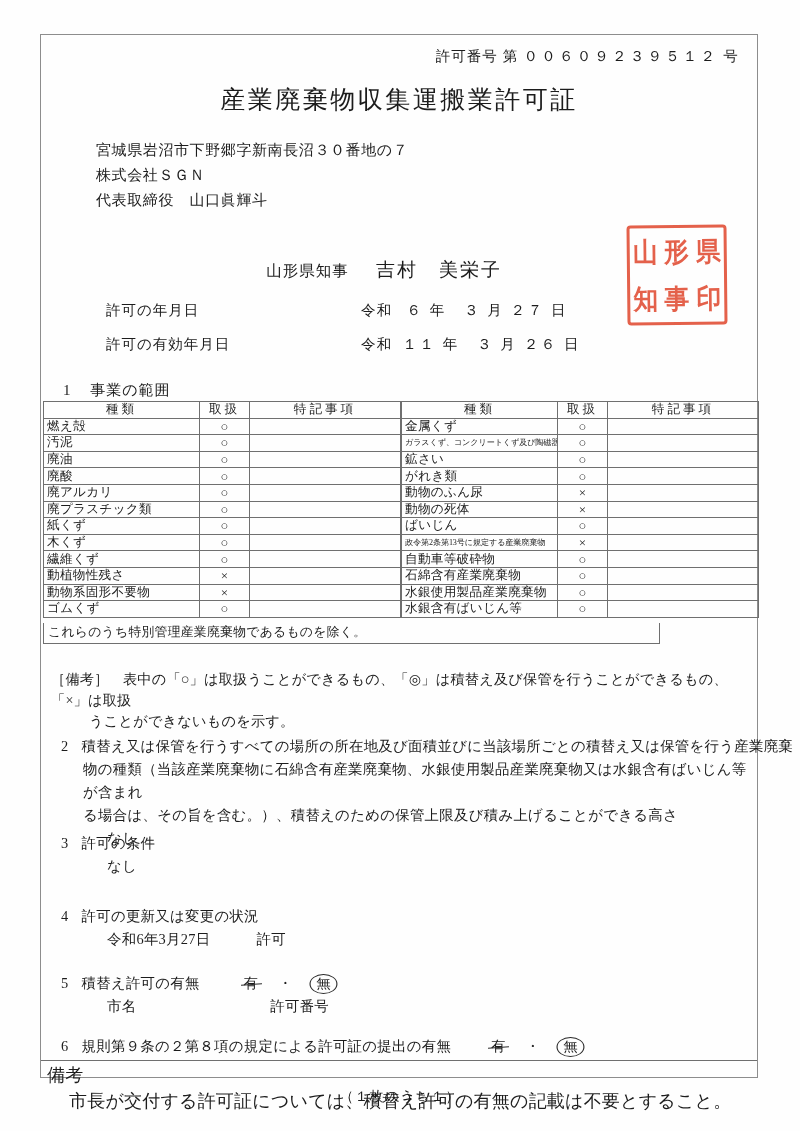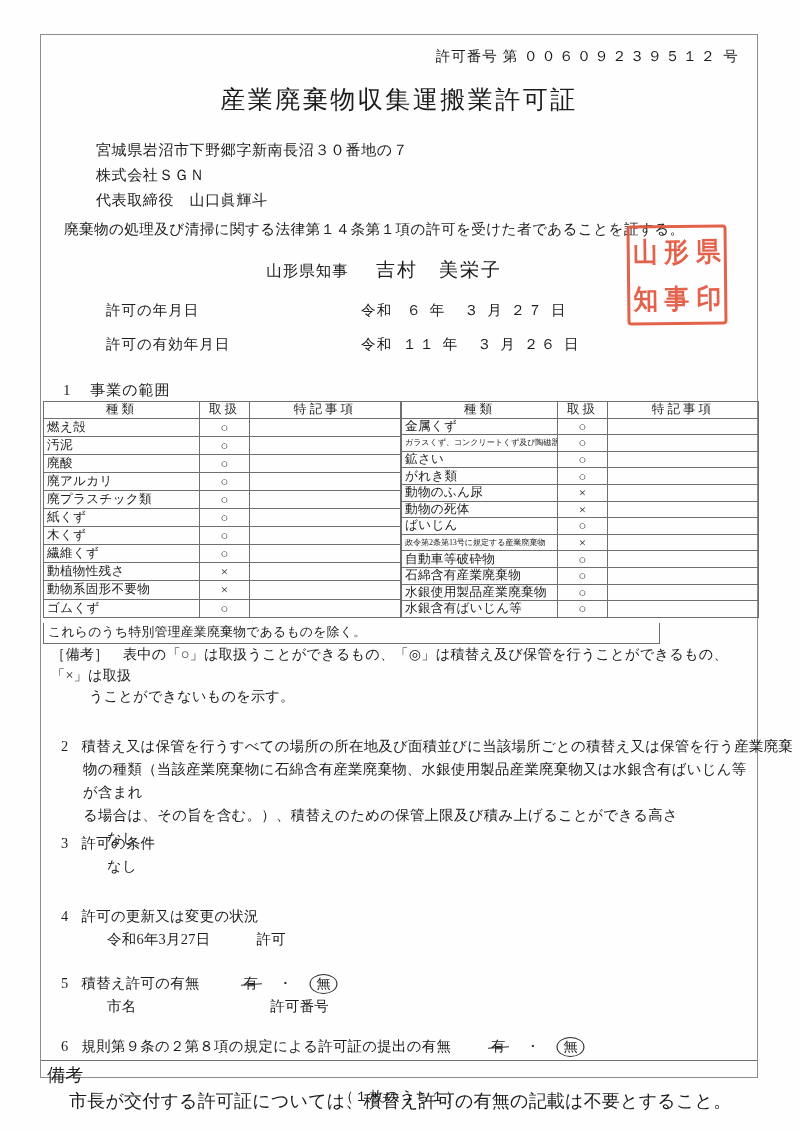--- a/index.html
+++ b/index.html
@@ -178,21 +178,21 @@
     border: 1px solid #6f6f6f;
     border-top: none;
     box-sizing: border-box;
     font-size: 12.8px;
     padding: 1px 0 2px 4px;
     letter-spacing: 0.3px;
   }
 
   .bikou1 {
     position: absolute;
-    top: 609px;
+    top: 634px;
     left: 10px;
     width: 706px;
     font-size: 14.2px;
     line-height: 21px;
     letter-spacing: 0.2px;
   }
   .bikou1 .l2 { display: block; padding-left: 38px; }
 
   
   .sec {
@@ -280,21 +280,20 @@
     </div>
 
     <div class="doc-title">産業廃棄物収集運搬業許可証</div>
 
     <div class="addr-block">
       <span class="ind">宮城県岩沼市下野郷字新南長沼３０番地の７</span>
       <span class="ind">株式会社ＳＧＮ</span>
       <span class="ind">代表取締役　山口眞輝斗</span>
     </div>
 
-    <div class="law-line">廃棄物の処理及び清掃に関する法律第１４条第１項の許可を受けた者であることを証する。</div>
 
     <div class="gov-line">
       <span class="gov-title">山形県知事</span>
       <span class="gov-name">吉村　美栄子</span>
     </div>
 
     <div class="seal">
       <span>山</span>
       <span>形</span>
       <span>県</span>
@@ -340,20 +339,25 @@
               <td>燃え殻</td>
               <td class="mark">○</td>
               <td></td>
             </tr>
           <tr>
               <td>汚泥</td>
               <td class="mark">○</td>
               <td></td>
             </tr>
           <tr>
+              <td>廃油</td>
+              <td class="mark">○</td>
+              <td></td>
+            </tr>
+          <tr>
               <td>廃酸</td>
               <td class="mark">○</td>
               <td></td>
             </tr>
           <tr>
               <td>廃アルカリ</td>
               <td class="mark">○</td>
               <td></td>
             </tr>
           <tr>

